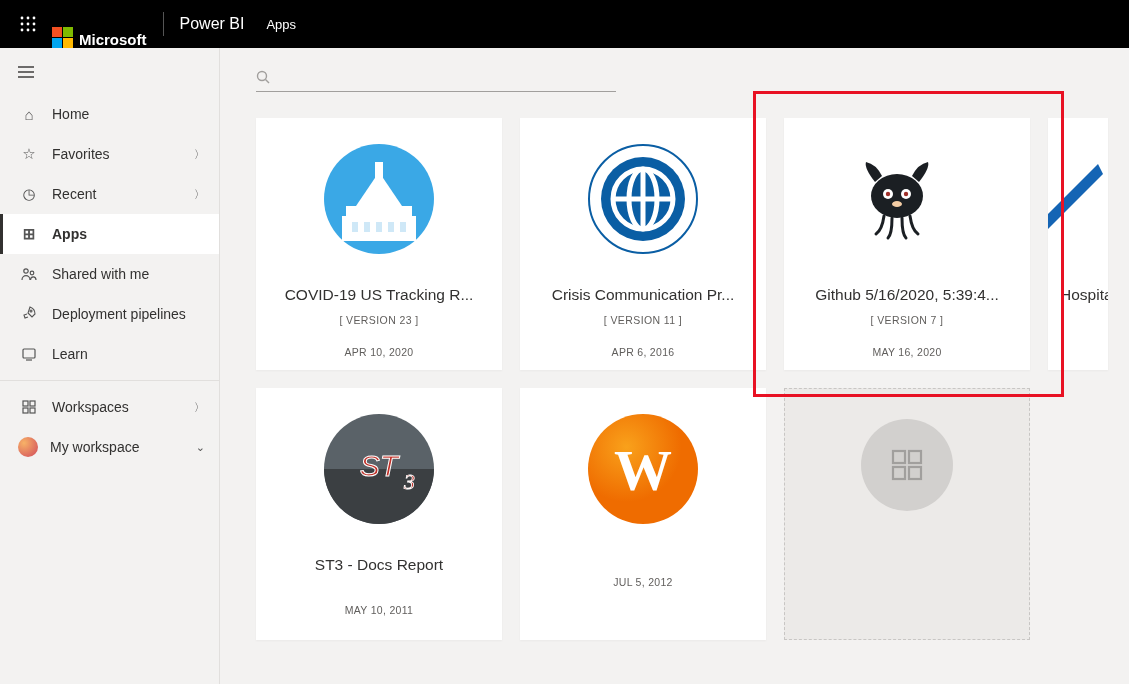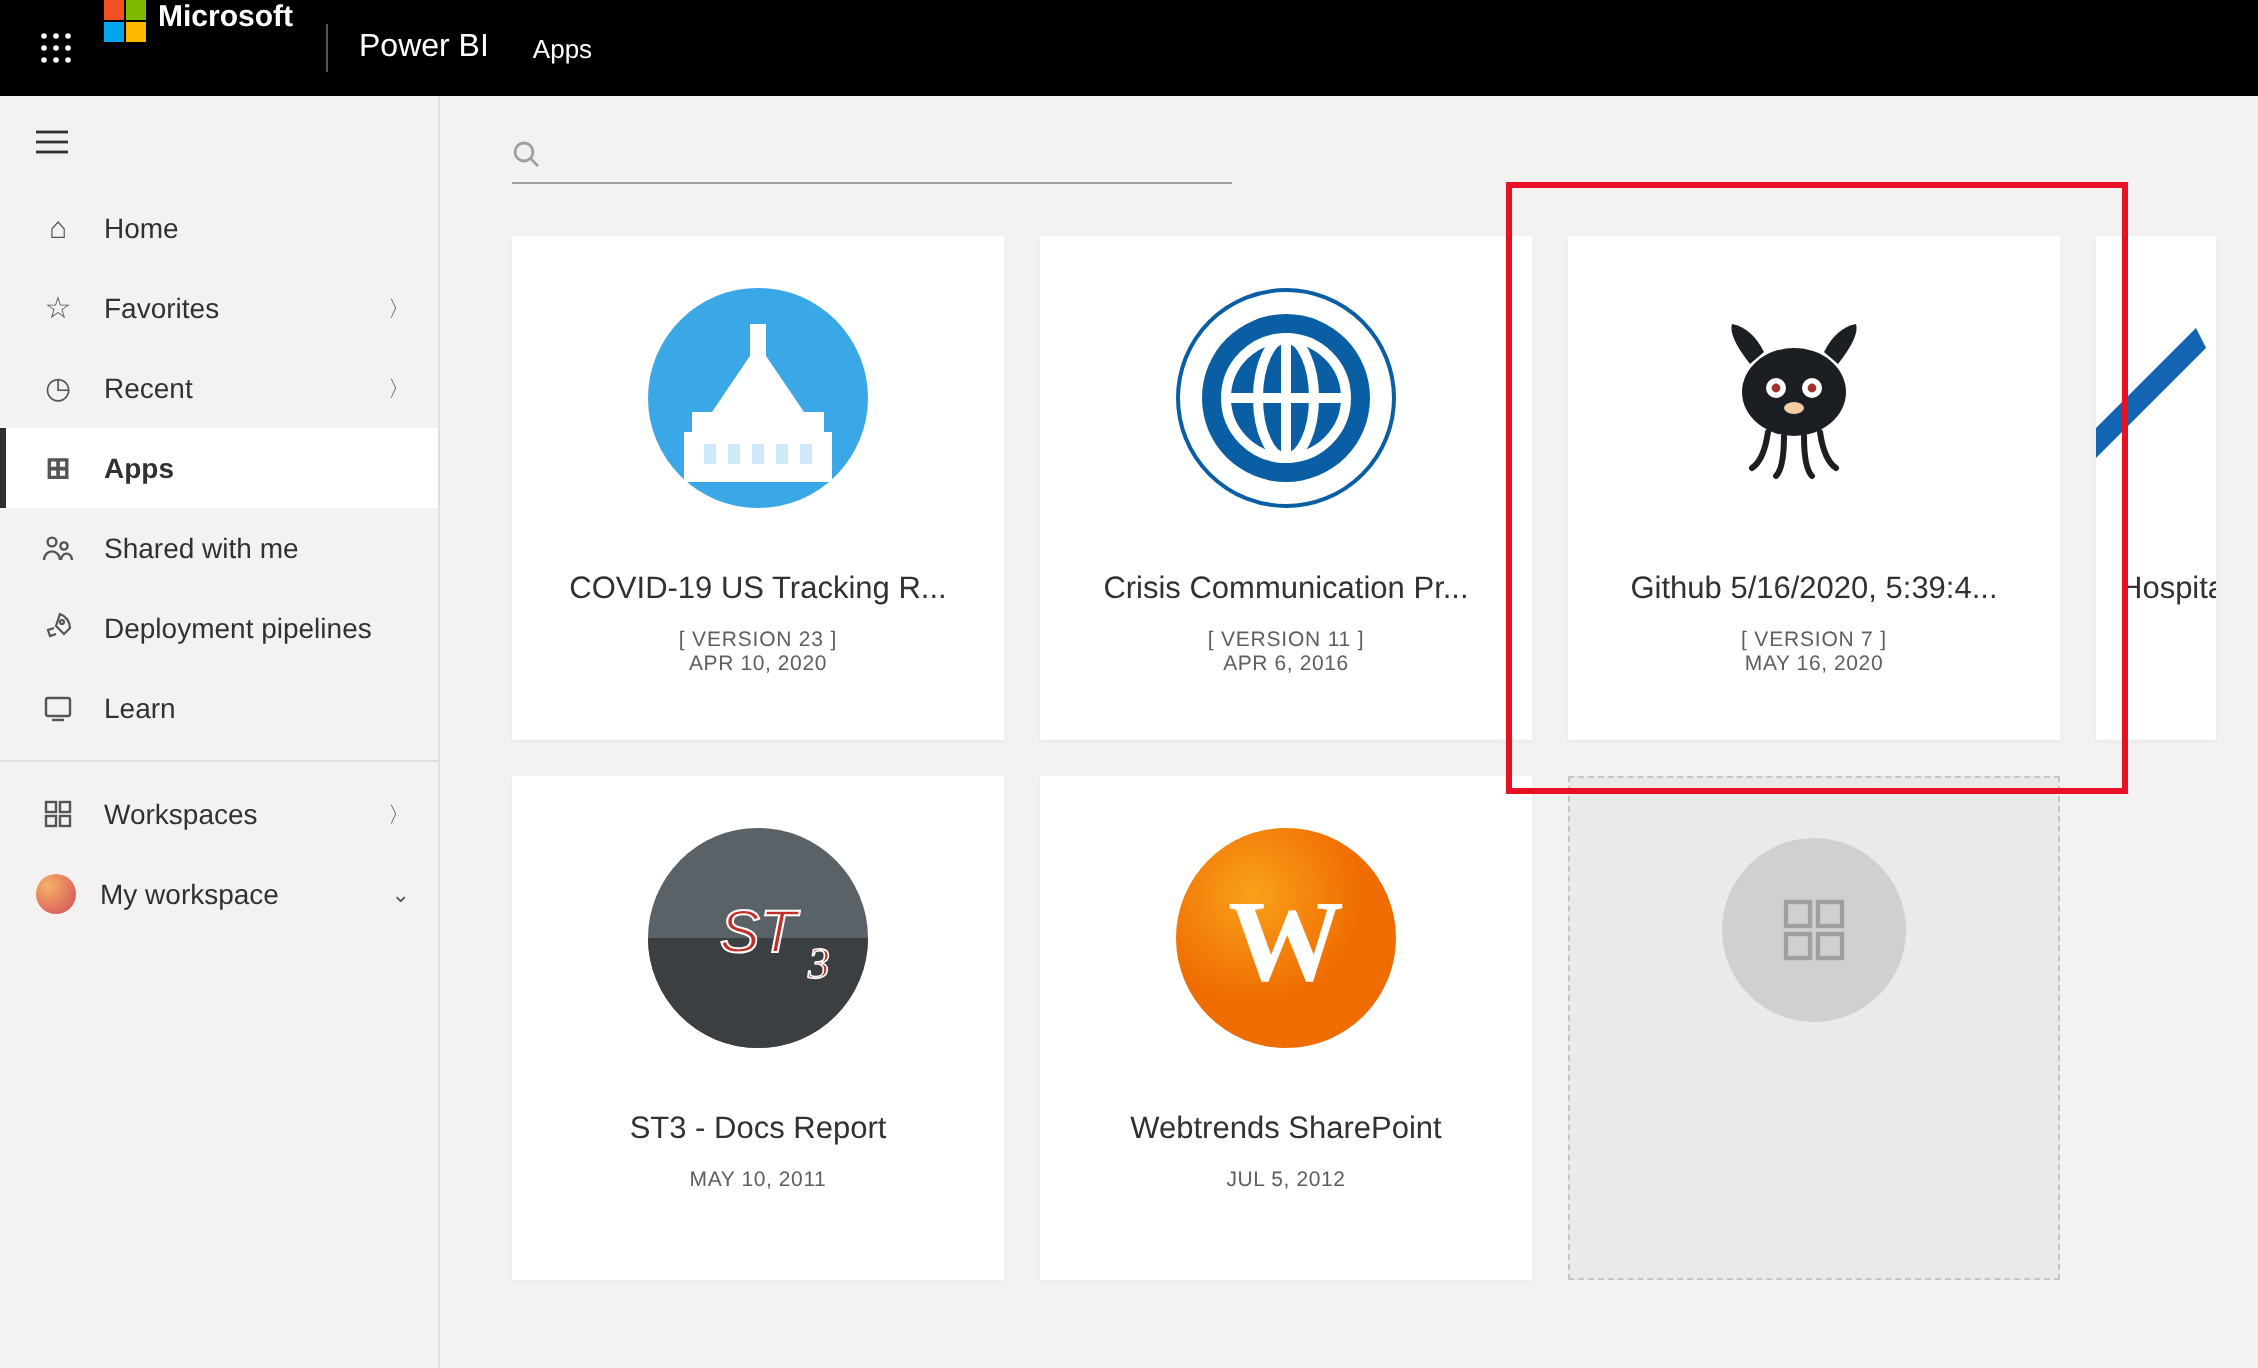--- a/index.html
+++ b/index.html
@@ -30,21 +30,21 @@
     grid-template-columns: 10px 10px;
     grid-template-rows: 10px 10px;
     gap: 1px;
     margin-right: 6px;
   }
   .ms-logo span:nth-child(1){background:#f25022;}
   .ms-logo span:nth-child(2){background:#7fba00;}
   .ms-logo span:nth-child(3){background:#00a4ef;}
   .ms-logo span:nth-child(4){background:#ffb900;}
   .brand {
-    display:flex; align-items:flex-start;
+    display:flex; align-items:flex-end;
     padding: 0 12px 0 4px;
     height: 48px;
   }
   .brand-text { font-size: 15px; font-weight:600; }
   .divider-v {
     width:1px; height:24px; background:#555;
     margin: 0 2px 0 4px;
   }
   .product { font-size: 16px; font-weight:300; padding:0 16px 0 14px; }
   .page-crumb { font-size: 13px; padding-left: 6px;}
@@ -136,21 +136,21 @@
     position:relative;
     flex-shrink:0;
   }
   .card-title {
     font-size:15.5px; color:#323130; text-align:center;
     width:220px; white-space:nowrap; overflow:hidden; text-overflow:ellipsis;
     margin-bottom:10px;
   }
   .card-ver {
     font-size:10.5px; letter-spacing:0.4px; color:#605e5c;
-    margin-bottom:0; text-align:center;
+    margin-bottom:20px; text-align:center;
   }
   .card-date {
     font-size:10.5px; letter-spacing:0.3px; color:#605e5c;
     text-align:center;
   }
   .highlight-box {
     position:absolute;
     border:3px solid #e81123;
     pointer-events:none;
   }
@@ -400,21 +400,20 @@
             <defs>
                 <radialGradient id="g5" cx="35%" cy="30%">
                   <stop offset="0%" stop-color="#f9a11b"></stop>
                   <stop offset="100%" stop-color="#ef6c00"></stop>
                 </radialGradient>
               </defs>
             <circle cx="55" cy="55" r="55" fill="url(#g5)"></circle>
             <text x="55" y="76" text-anchor="middle" font-family="Georgia, serif" font-size="58" font-weight="bold" fill="#fff">W</text>
           </svg>
         </div>
-        <div class="card-title">Webtrends SharePoint</div>
         <div class="card-ver"></div>
         <div class="card-date">JUL 5, 2012</div>
       </div>
 
       <div class="getmore">
         <div class="circle">
           <svg width="40" height="40" viewBox="0 0 40 40" fill="none" stroke="#a19f9d" stroke-width="2.2">
             <rect x="6" y="6" width="12" height="12"></rect>
               <rect x="22" y="6" width="12" height="12"></rect>
             <rect x="6" y="22" width="12" height="12"></rect>

